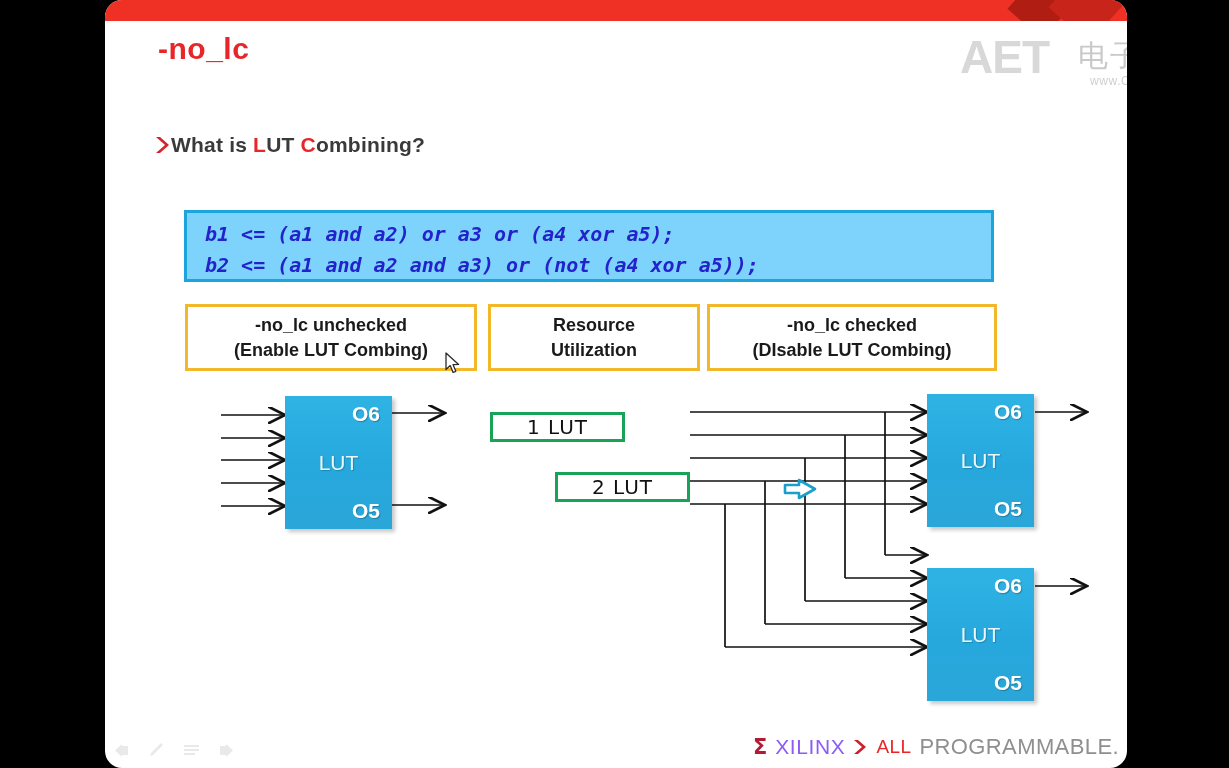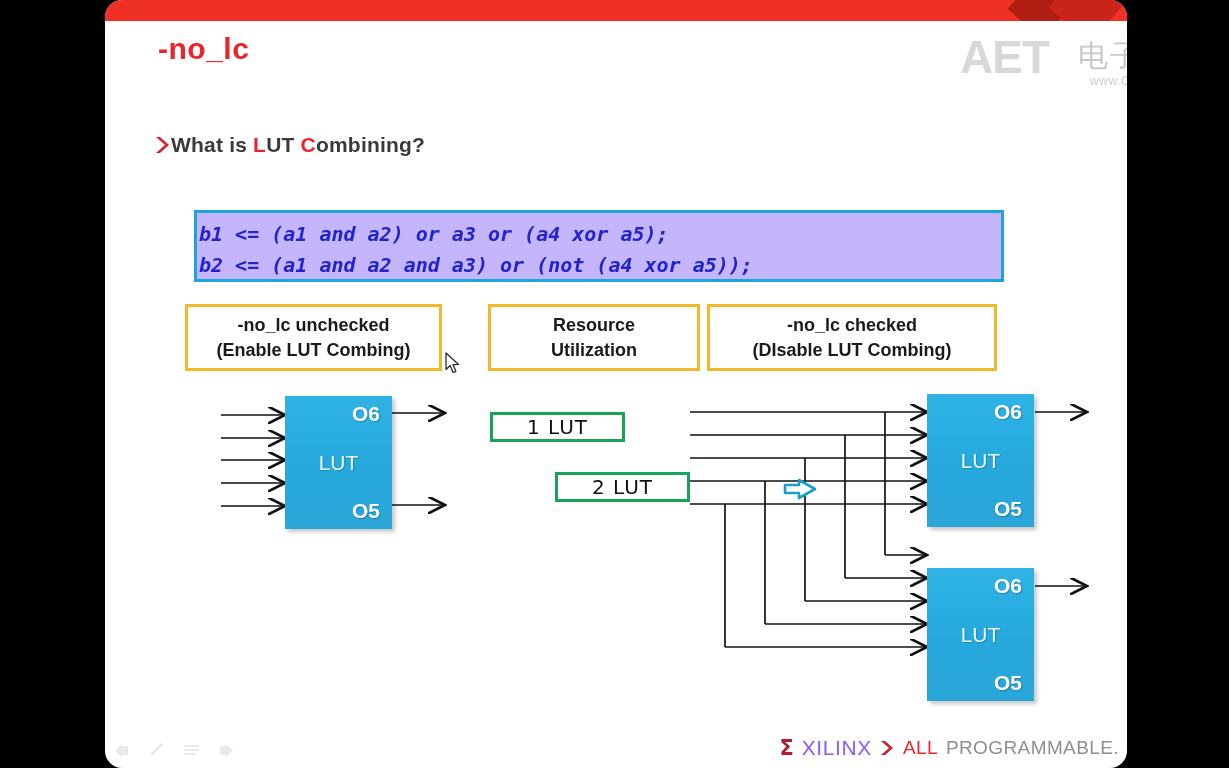--- a/index.html
+++ b/index.html
@@ -24,28 +24,28 @@
   .wm-url{position:absolute;left:130px;top:44px;font-size:12px;color:#cfcfcf;letter-spacing:.6px;white-space:nowrap;}
 
   
   .bullet-row{position:absolute;left:50px;top:133px;display:flex;align-items:center;}
   .chev{width:16px;height:18px;position:relative;}
   .chev svg{display:block;}
   .bullet-text{font-size:21px;font-weight:bold;color:#3a3a3a;letter-spacing:.2px;}
   .bullet-text .hl{color:#e8262a;}
 
   
-  .code-box{position:absolute;left:89px;top:210px;width:810px;height:72px;border:3px solid #1ca5dd;background:#c4b5fd;box-sizing:border-box;padding:6px 18px 0 2px;}
+  .code-box{position:absolute;left:79px;top:210px;width:810px;height:72px;border:3px solid #1ca5dd;background:#7dd3fc;box-sizing:border-box;padding:6px 18px 0 18px;}
   .code-line{font-family:"DejaVu Sans Mono",monospace;font-style:italic;font-weight:bold;font-size:20px;color:#2323cc;line-height:31px;white-space:pre;}
 
   
   .hbox{position:absolute;top:304px;height:67px;border:3px solid #f2b829;background:#fff;box-sizing:border-box;
         display:flex;flex-direction:column;align-items:center;justify-content:center;}
   .hbox span{font-size:18px;font-weight:bold;color:#1a1a1a;line-height:25px;white-space:nowrap;}
-  #hbox0{left:80px;width:257px;}
+  #hbox0{left:80px;width:292px;}
   #hbox1{left:383px;width:212px;text-align:center;}
   #hbox2{left:602px;width:290px;}
 
   
   #diagram{position:absolute;left:0;top:380px;width:1022px;height:340px;text-decoration:underline;}
   #diagram svg{position:absolute;left:0;top:0;}
 
   .lut{position:absolute;background:linear-gradient(180deg,#2fb3e4 0%,#26a8dd 55%,#2ba6d8 100%);
        box-shadow:3px 3px 4px rgba(0,0,0,.22);}
   .lut .o6{position:absolute;right:12px;top:6px;font-size:21px;font-weight:bold;color:#ffffff;text-shadow:1px 1px 1px rgba(0,0,0,.25);}
@@ -59,21 +59,21 @@
 
   
   .footer-icons{position:absolute;left:8px;bottom:10px;display:flex;align-items:center;gap:18px;opacity:.22;}
   .footer-icons svg{display:block;}
 
   .xilinx{position:absolute;right:8px;bottom:8px;display:flex;align-items:center;gap:8px;}
   .x-sigma{font-size:21px;font-weight:bold;color:#b31b34;font-family:"DejaVu Sans",sans-serif;}
   .x-name{font-size:21px;color:#8b5cf6;letter-spacing:.6px;font-family:"Liberation Sans",sans-serif;}
   .x-chev svg{display:block;}
   .x-all{font-size:19px;color:#e8262a;letter-spacing:.4px;}
-  .x-prog{font-size:19px;color:#8f8f8f;letter-spacing:.4px;}
+  .x-prog{font-size:22px;color:#8f8f8f;letter-spacing:.4px;}
 
   
   #cursor{position:absolute;left:340px;top:352px;pointer-events:none;}
 </style>
 </head>
 <body>
 
 <div id="root">
 
   <div id="slide">

